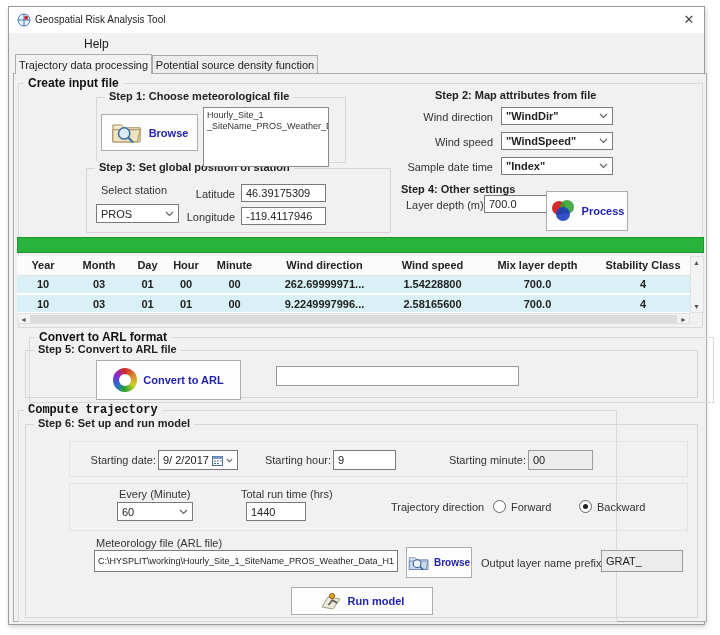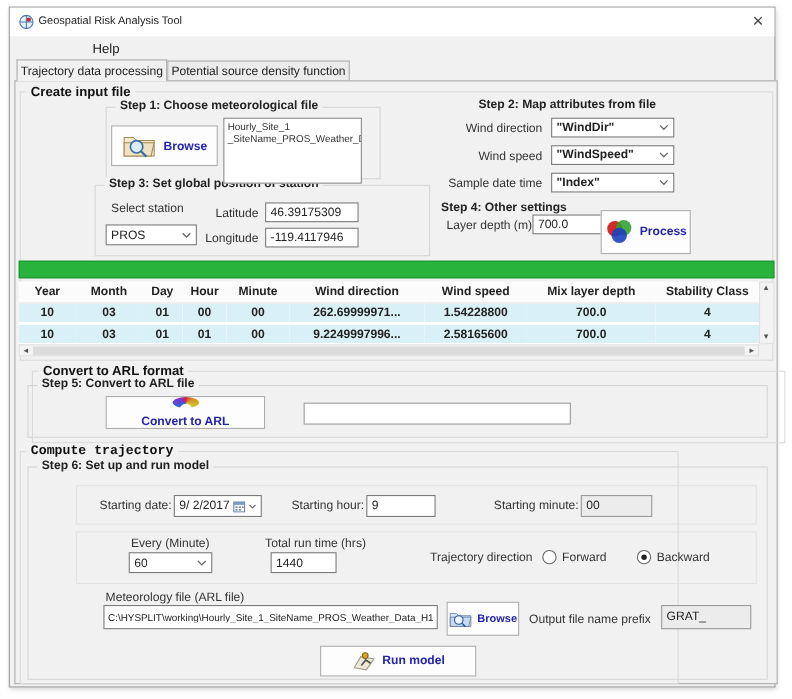--- a/index.html
+++ b/index.html
@@ -230,21 +230,21 @@
     <div class="sb-arrow" style="right:0;top:1px;">►</div>
     <div class="hthumb"></div>
   </div>
 
   <div class="group" style="left:20px;top:330px;width:685px;height:66px;">
     <div class="group-label">Convert to ARL format</div>
   </div>
   <div class="stepbox" style="left:16px;top:343px;width:673px;height:48px;">
     <div class="step-label">Step 5: Convert to ARL file</div>
   </div>
-  <div class="btn" style="left:87px;top:353px;width:145px;height:30px;flex-direction:column;">
+  <div class="btn" style="left:87px;top:353px;width:145px;height:40px;">
     <span class="ring">
         <span></span>
       </span>
     <span class="btn-label">Convert to ARL</span>
   </div>
   <div class="txt" style="left:267px;top:359px;width:243px;height:20px;border-color:#999;"></div>
 
   <div class="group" style="left:9px;top:403px;width:599px;height:212px;font-family:Liberation Mono, monospace;">
     <div class="group-label">Compute trajectory</div>
   </div>
@@ -292,21 +292,21 @@
   <input class="txt" style="left: 85px; top: 543px; width: 304px; height: 22px; font-size: 9px; padding: 0px 3px;" value="C:\HYSPLIT\working\Hourly_Site_1_SiteName_PROS_Weather_Data_H1.bin">
   <div class="btn" style="left:397px;top:540px;width:66px;height:31px;gap:4px;">
     <svg width="22" height="18" viewBox="0 0 34 26">
       <path d="M2 5 h9 l3 3 h17 v15 h-29 z" fill="#dce8f5" stroke="#4a6a9a"></path>
       <path d="M2 10 h29 l-3 13 h-26 z" fill="#c8daf0" stroke="#4a6a9a"></path>
       <circle cx="14" cy="14" r="6" fill="#eef4fb" stroke="#2a5a95" stroke-width="1.6"></circle>
       <line x1="18.5" y1="18.5" x2="23.5" y2="23.5" stroke="#2a5a95" stroke-width="2.2"></line>
     </svg>
     <span class="btn-label" style="font-size:10px;">Browse</span>
   </div>
-  <div class="lbl" style="left:472px;top:550px;">Output file name prefix</div>
+  <div class="lbl" style="left:472px;top:550px;">Output layer name prefix</div>
   <input class="txt" readonly="" style="left: 592px; top: 543px; width: 82px; height: 22px;" value="GRAT_">
 
   <div class="btn" style="left:282px;top:580px;width:142px;height:28px;">
     <svg width="22" height="20" viewBox="0 0 22 20">
       <path d="M2 16 L8 6 L20 8 L13 18 Z" fill="#efe8d8" stroke="#a09a88"></path>
       <circle cx="12" cy="5" r="2.6" fill="#e0a020" stroke="#8a6a10"></circle>
       <path d="M8.5 14 l4 -5 l4.5 3" stroke="#555" stroke-width="1.6" fill="none"></path>
     </svg>
     <span class="btn-label">Run model</span>
   </div>

